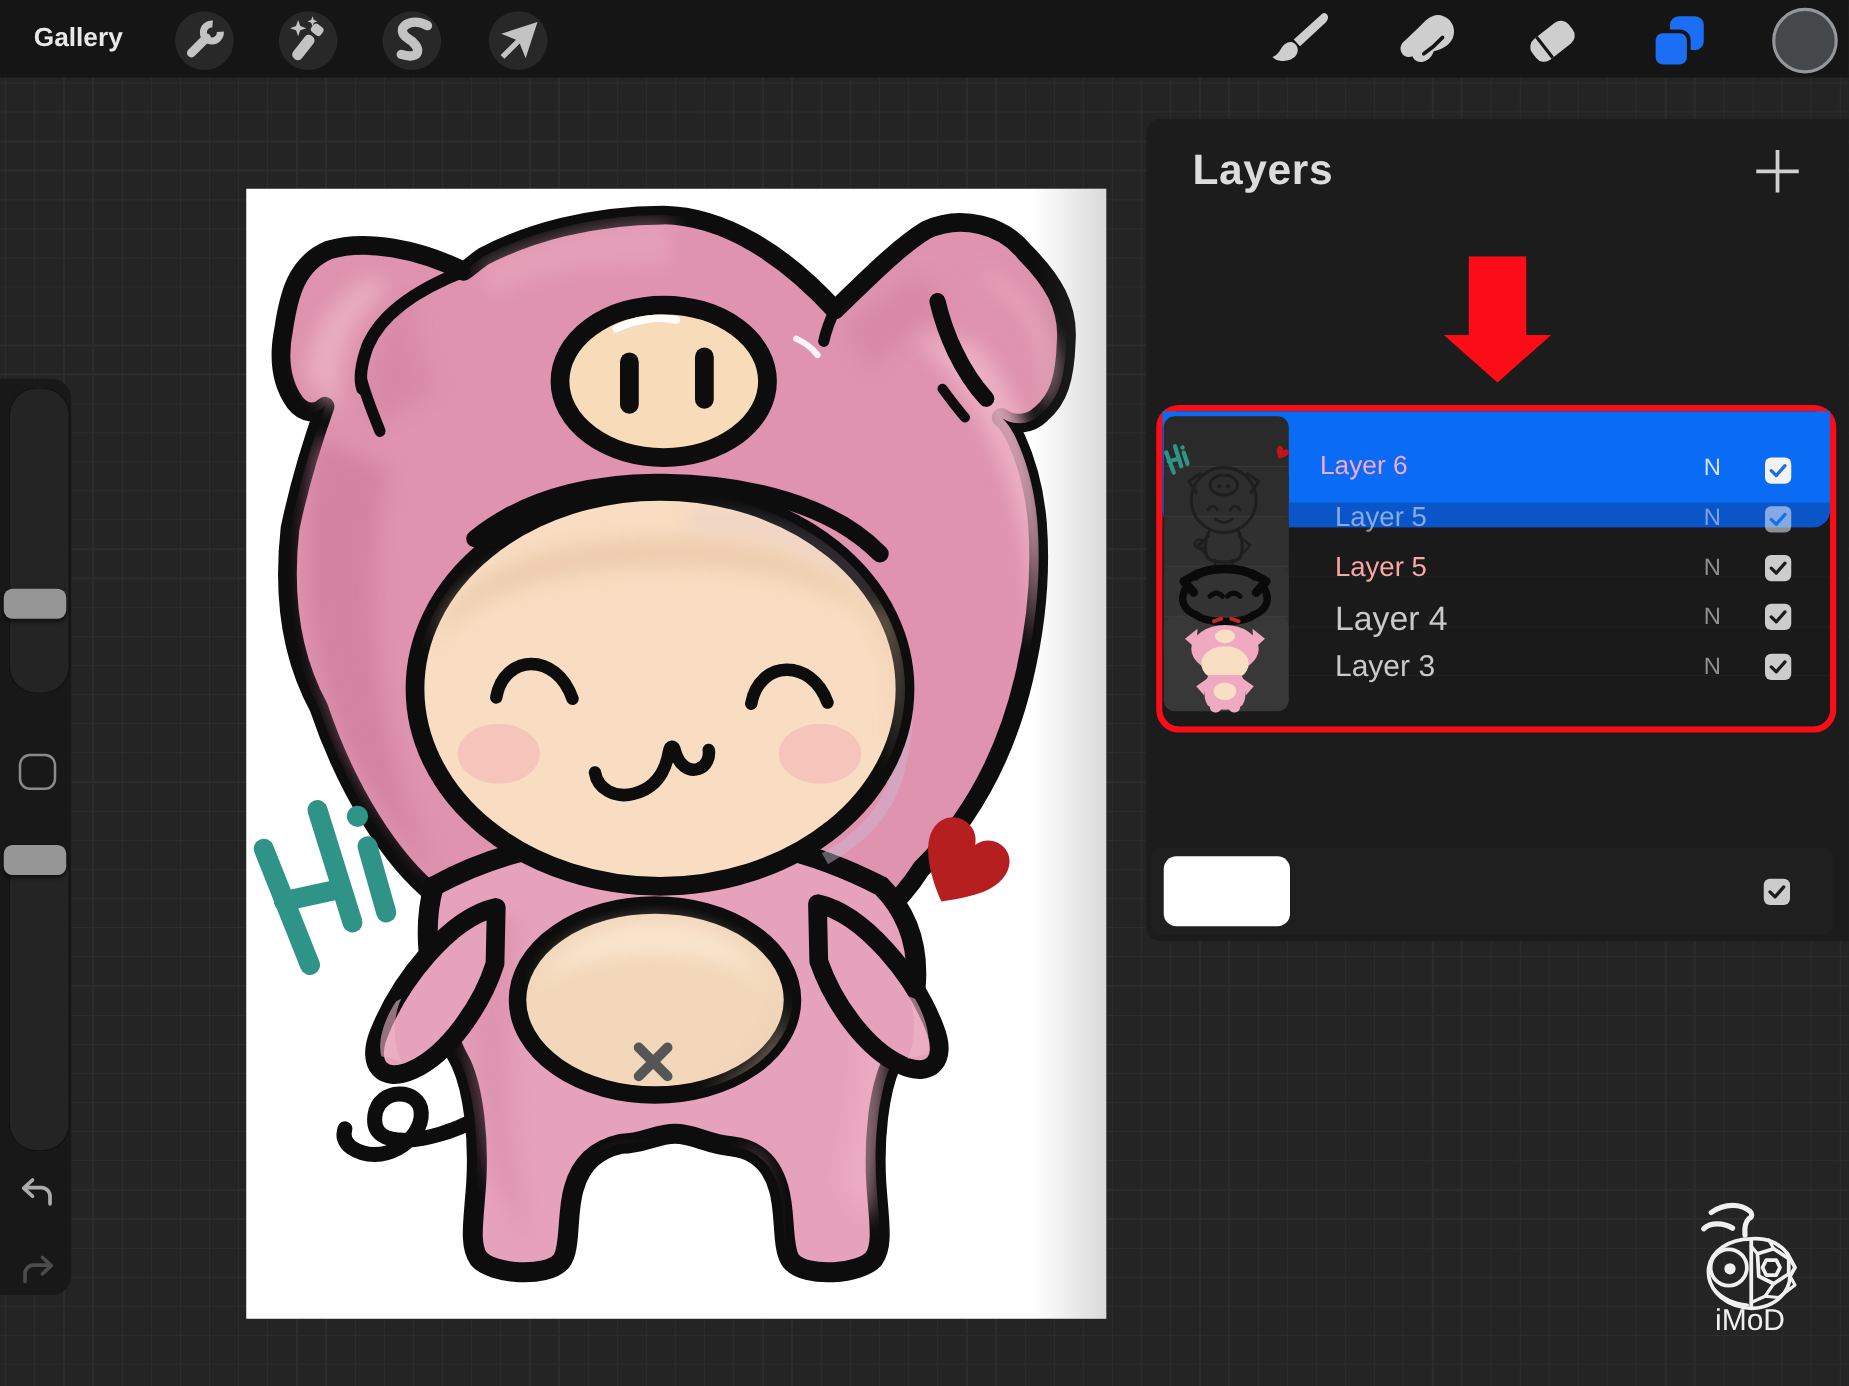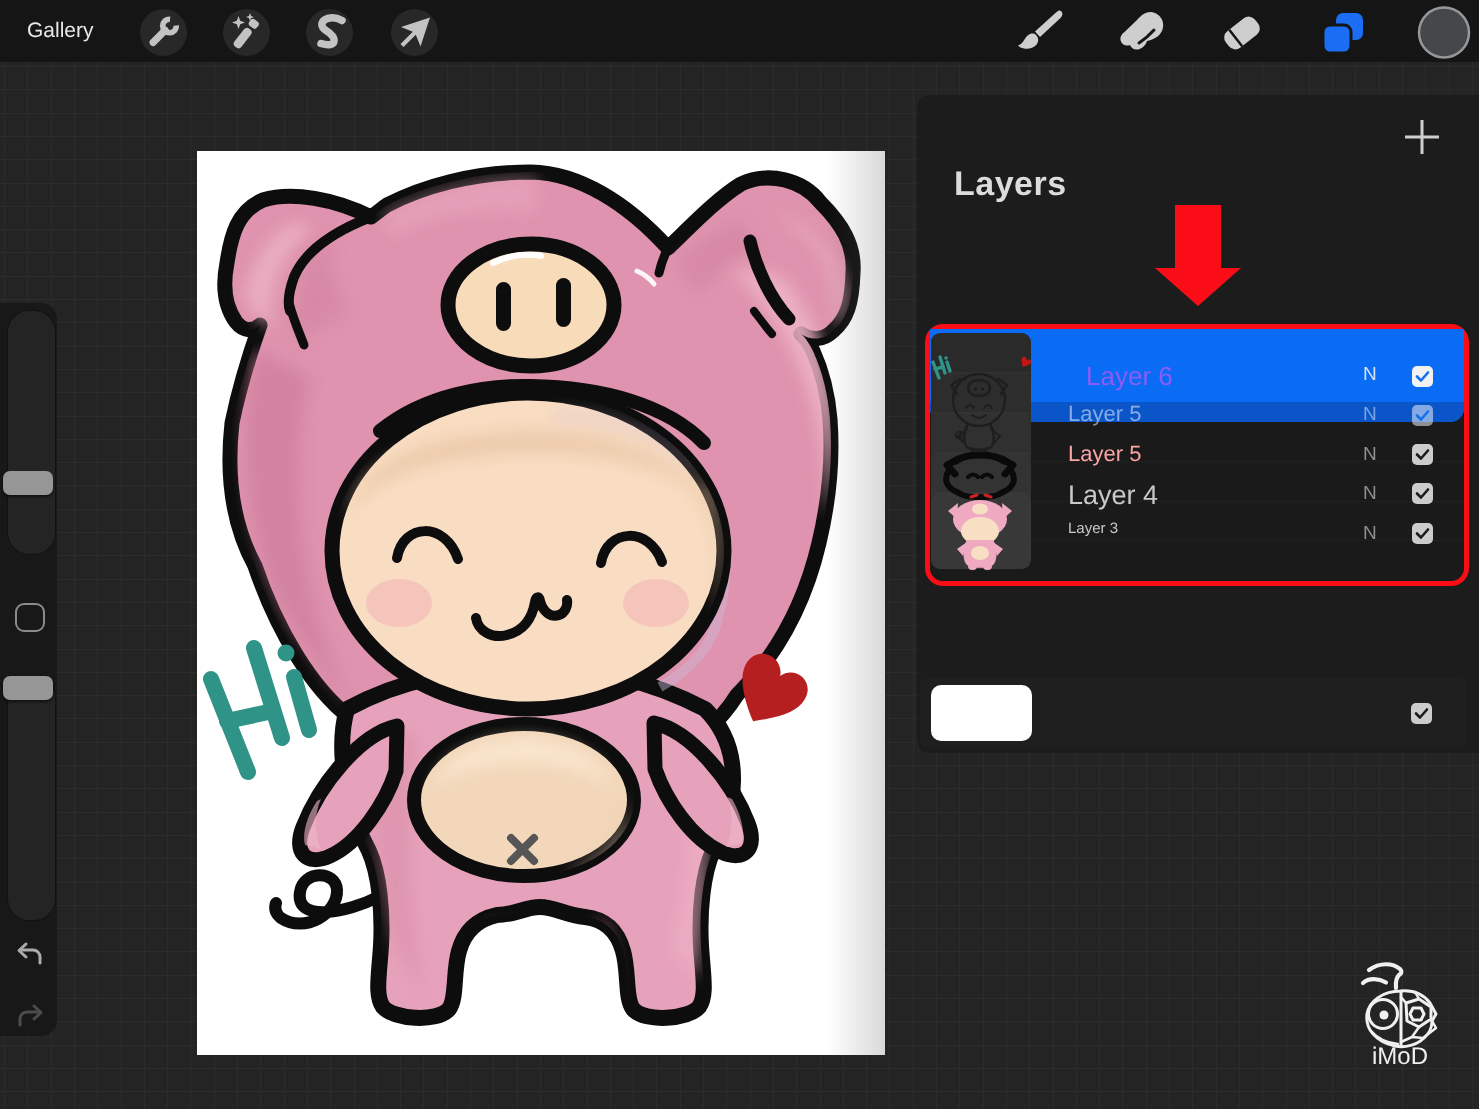--- a/index.html
+++ b/index.html
@@ -3,32 +3,32 @@
 <meta charset="utf-8">
 <style>
   html,body{margin:0;padding:0;background:#232323;font-family:"Liberation Sans",sans-serif;-webkit-font-smoothing:antialiased;}
   *{-webkit-font-smoothing:antialiased;text-rendering:geometricPrecision;}
   #stage{position:relative;width:1479px;height:1109px;overflow:hidden;background:#242424;will-change:transform;}
   #grid{position:absolute;left:0;top:0;width:1479px;height:1109px;
     background-image:
       repeating-linear-gradient(to right, #2c2c2c 0 1px, transparent 1px 23.3px),
       repeating-linear-gradient(to bottom, #2c2c2c 0 1px, transparent 1px 23.3px);
     background-position:4px 66px;}
-  #topbar{position:absolute;left:0;top:0;width:1479px;height:62px;background:#151515;}
+  #topbar{position:absolute;left:0;top:0;width:1479px;height:62px;background:#151515;font-weight:bold;}
   #gallery{position:absolute;left:27px;top:0;height:62px;line-height:62px;color:#e8e8e8;font-size:21px;}
   .cbtn{position:absolute;top:9px;width:47px;height:47px;border-radius:50%;background:#282828;}
   #canvas{position:absolute;left:197px;top:151px;width:688px;height:904px;background:#ffffff;}
   #cgrad{position:absolute;right:0;top:0;width:58px;height:904px;
     background:linear-gradient(to right, rgba(110,110,110,0) 0%, rgba(110,110,110,0.26) 100%);}
   #sidebar{position:absolute;left:-14px;top:303px;width:71px;height:733px;background:#181818;border-radius:16px;}
   .track{position:absolute;left:21px;width:49px;border-radius:22px;background:#242424;box-shadow:inset 0 0 0 1px #111;}
   .handle{position:absolute;left:17px;width:50px;height:24px;border-radius:7px;background:#969696;box-shadow:0 2px 3px rgba(0,0,0,.5);}
   #sqbtn{position:absolute;left:29px;top:300px;width:26px;height:25px;border:2.5px solid #8a8a8a;border-radius:9px;}
   #panel{position:absolute;left:917px;top:95px;width:562px;height:658px;background:#1c1c1c;border-radius:12px 0 0 12px;}
-  #ltitle{position:absolute;left:37px;top:22px;font-size:34px;font-weight:bold;color:#dcdcdc;letter-spacing:0.5px;margin-top:48px;}
+  #ltitle{position:absolute;left:37px;top:22px;font-size:34px;font-weight:bold;color:#dcdcdc;letter-spacing:0.5px;}
   #list{position:absolute;left:8px;top:229px;width:534px;height:252px;border:5px solid #fb0d17;border-radius:18px;background:#1a1a1a;}
   #bgrow{position:absolute;left:3px;top:583px;width:547px;height:70px;background:#1f1f1f;border-radius:8px;}
   #bgswatch{position:absolute;left:11px;top:7px;width:101px;height:56px;background:#ffffff;border-radius:10px;}
   #bgtext{position:absolute;left:150px;top:0;height:70px;line-height:70px;font-size:24px;color:#b3b3b3;}
   .chk{position:absolute;width:21px;height:21px;border-radius:5px;background:#cccccc;}
   .chk svg{position:absolute;left:0;top:0;}
   #imod{position:absolute;left:1352px;top:950px;width:100px;height:140px;}
 </style>
 </head>
 <body>
@@ -296,25 +296,25 @@
           <ellipse cx="50" cy="202" rx="19" ry="14" fill="#f8dfc4"></ellipse>
           <path d="M 37,211 C 33,217 32,229 36,235 C 40,240 60,240 64,235 C 68,229 67,217 63,211 Z" fill="#efaac2"></path>
           <path d="M 37,213 L 27,220 L 33,227 Z M 63,213 L 73,220 L 67,227 Z" fill="#efaac2"></path>
           <rect x="38" y="233" width="9" height="8" rx="4" fill="#efaac2"></rect>
           <rect x="53" y="233" width="9" height="8" rx="4" fill="#efaac2"></rect>
           <ellipse cx="50" cy="224" rx="9" ry="7" fill="#f8dfc4"></ellipse>
           <path d="M 41,168 L 47,166 M 55,166 L 61,168" stroke="#cc2222" stroke-width="3" stroke-linecap="round"></path>
         </g>
       </svg>
 
-      <div style="position:absolute;left:156px;top:32px;font-size:26px;color:#8b5cf6;">Layer 6</div>
+      <div style="position:absolute;left:126px;top:32px;font-size:21px;color:#f9a8d4;">Layer 6</div>
       <div style="position:absolute;left:138px;top:72px;font-size:22px;color:rgba(215,227,250,0.6);">Layer 5</div>
       <div style="position:absolute;left:138px;top:112px;font-size:22px;color:#fca5a5;">Layer 5</div>
       <div style="position:absolute;left:138px;top:151px;font-size:27px;color:#c9c9c9;">Layer 4</div>
-      <div style="position:absolute;left:138px;top:191px;font-size:15px;color:#c9c9c9;">Layer 3</div>
+      <div style="position:absolute;left:138px;top:191px;font-size:24px;color:#c9c9c9;">Layer 3</div>
       <div style="position:absolute;left:433px;top:35px;font-size:19px;color:#d5e2f8;">N</div>
       <div style="position:absolute;left:433px;top:75px;font-size:19px;color:rgba(213,226,248,0.55);">N</div>
       <div style="position:absolute;left:433px;top:115px;font-size:19px;color:#909090;">N</div>
       <div style="position:absolute;left:433px;top:154px;font-size:19px;color:#909090;">N</div>
       <div style="position:absolute;left:433px;top:194px;font-size:19px;color:#909090;">N</div>
 
       <div class="chk" style="left:482px;top:37px;background:#f2f2f2;">
           <svg width="21" height="21" viewBox="0 0 21 21">
             <path d="M 5,10.5 L 9,14.5 L 16,6.5" fill="none" stroke="#1470ec" stroke-width="2.6" stroke-linecap="round" stroke-linejoin="round"></path>
           </svg>

